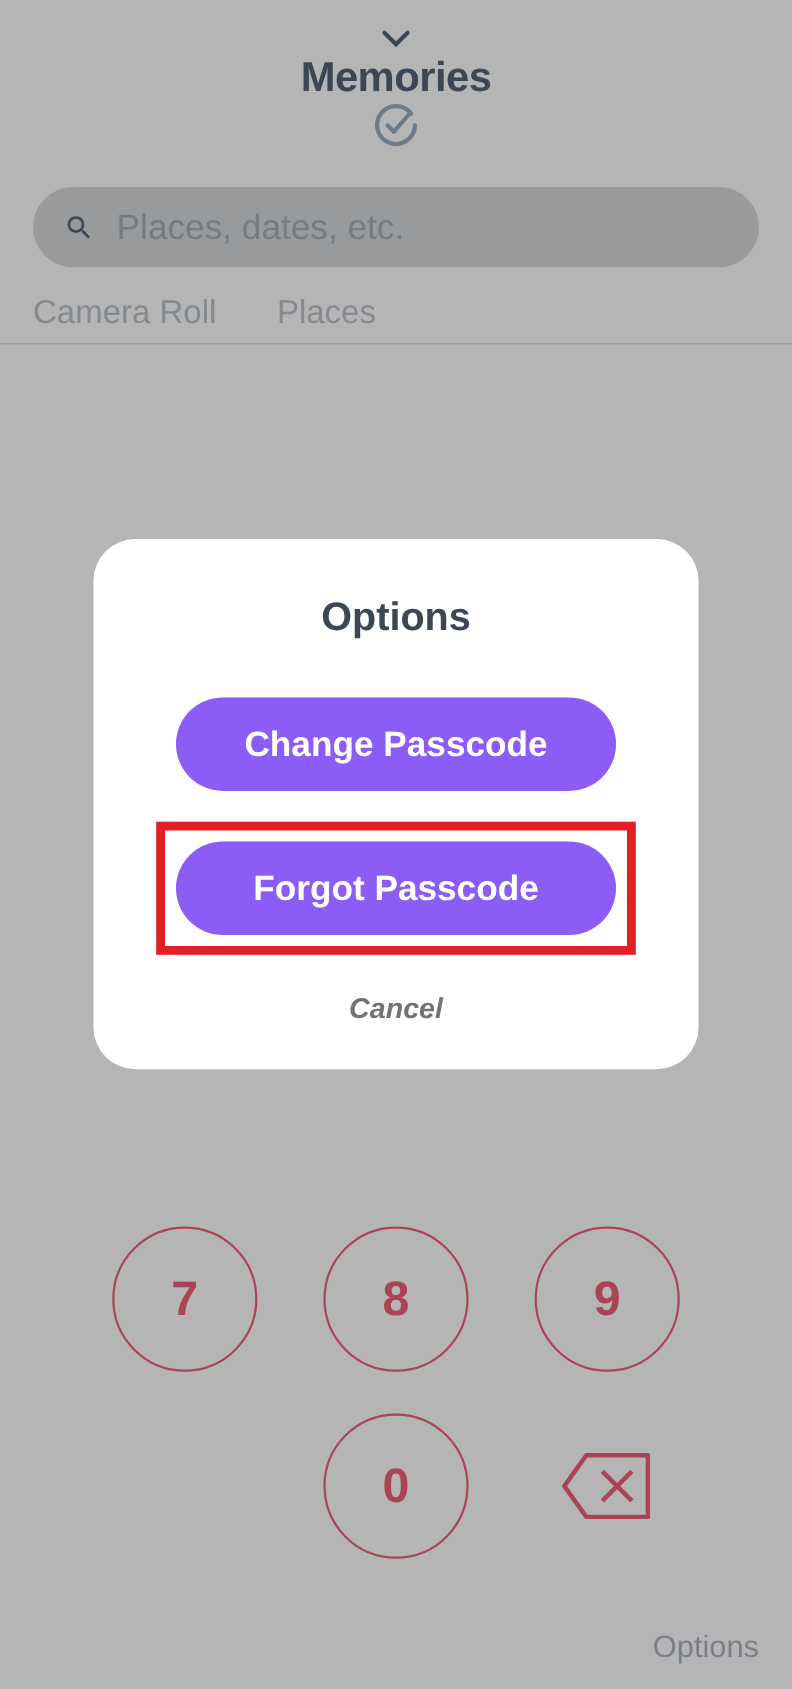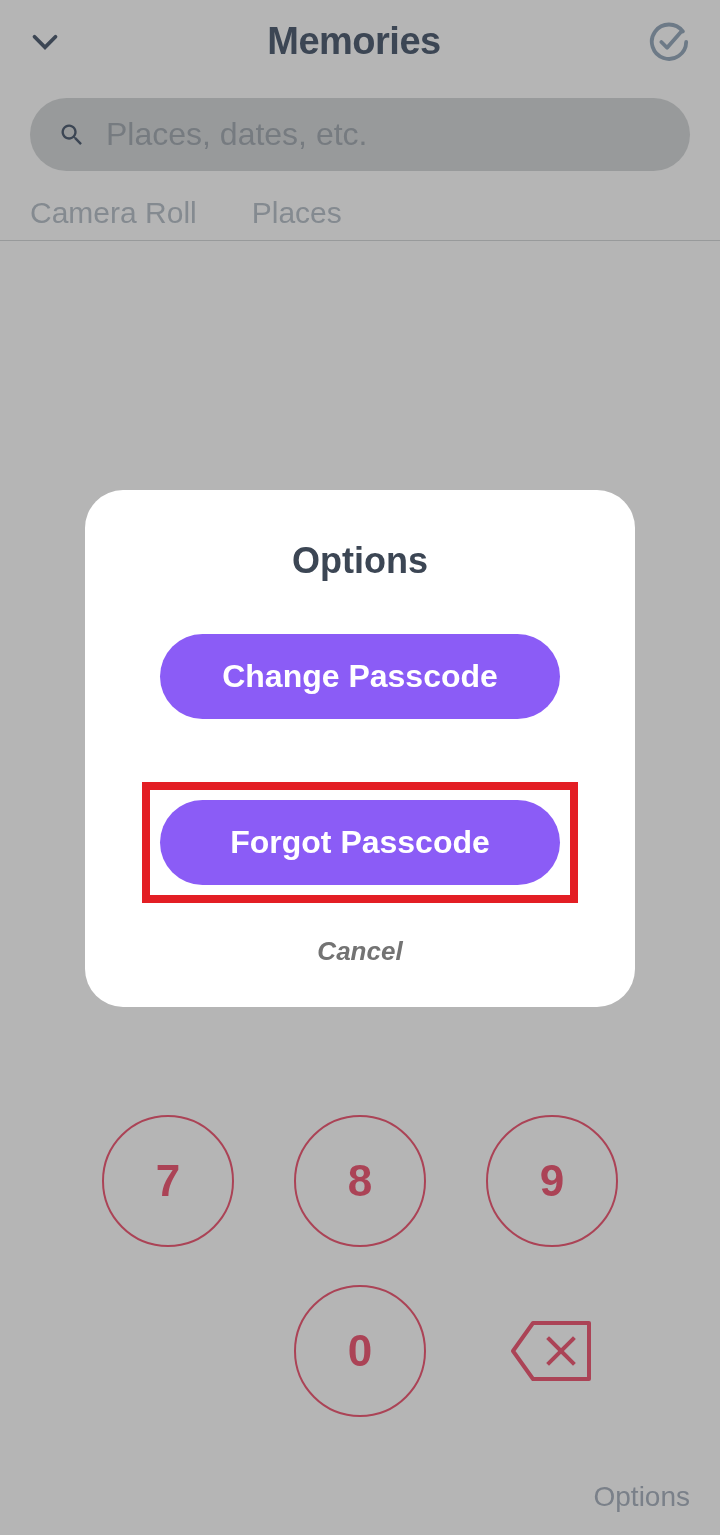--- a/index.html
+++ b/index.html
@@ -13,20 +13,21 @@
       height: 1535px;
       background: #b5b5b5;
       position: relative;
       overflow: hidden;
     }
     .header {
       display: flex;
       align-items: center;
       justify-content: space-between;
       padding: 20px 30px 10px;
+      flex-direction: column;
     }
     .chevron-down {
       width: 30px;
       height: 30px;
     }
     .chevron-down svg {
       width: 100%;
       height: 100%;
       stroke: #3c4654;
       stroke-width: 5;
@@ -168,21 +169,20 @@
       border-radius: 50px;
       padding: 24px 0;
       width: 400px;
       text-align: center;
       margin-bottom: 28px;
     }
     .highlight-box {
       border: 8px solid #e31e24;
       padding: 10px;
       margin-bottom: 28px;
-      margin-top: 35px;
     }
     .highlight-box .modal-button {
       margin-bottom: 0;
     }
     .cancel-text {
       font-size: 26px;
       font-weight: 700;
       color: #737373;
       margin-top: 5px;
       font-style: italic;

